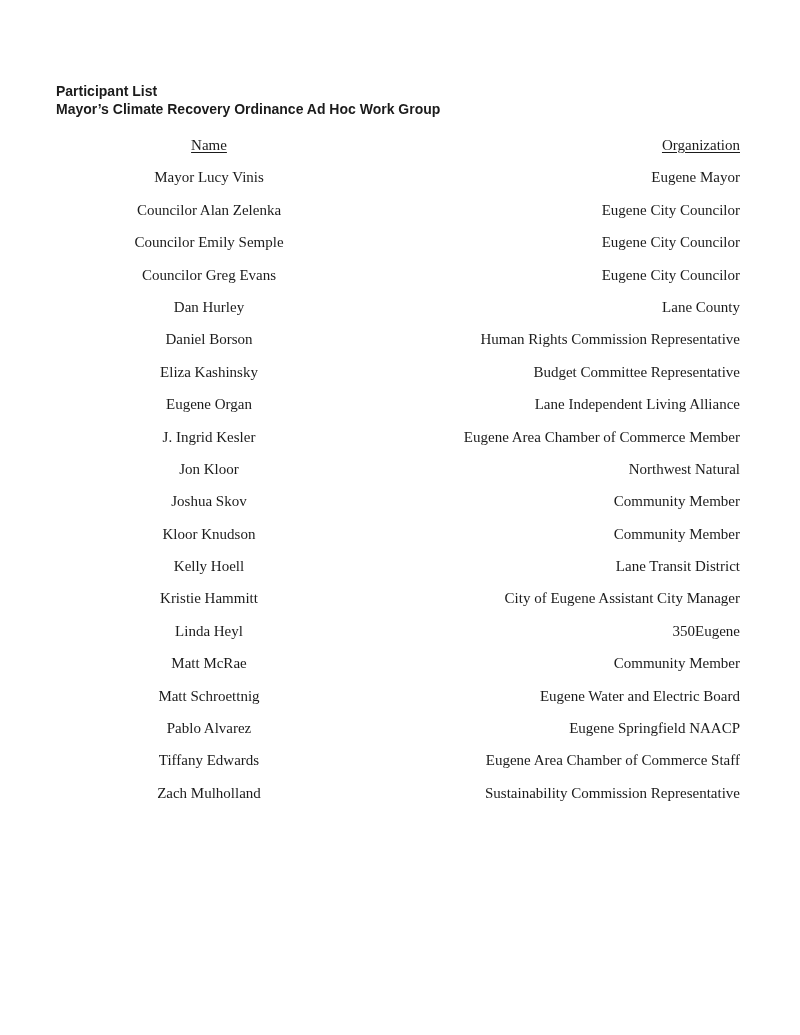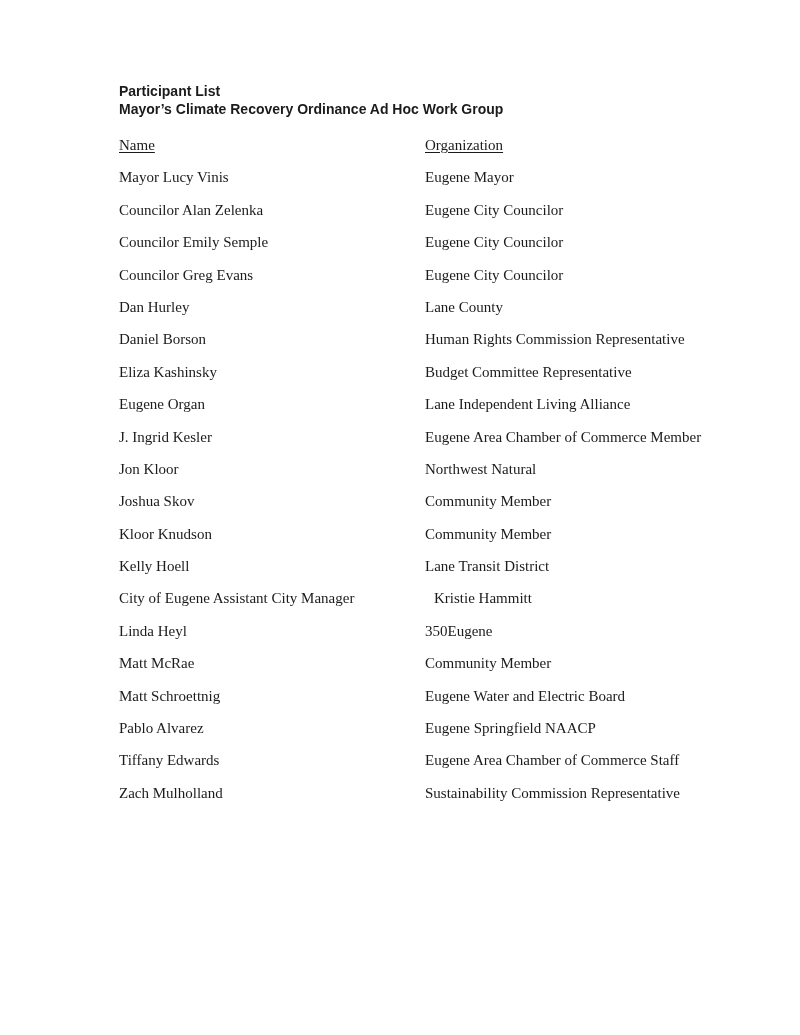--- a/index.html
+++ b/index.html
@@ -10,21 +10,21 @@
   body {
     width: 800px;
     height: 1035px;
     overflow: hidden;
   }
   .page {
     box-sizing: border-box;
     width: 800px;
     height: 879px;
     background: #ffffff;
-    padding: 83px 60px 0 119px;
+    padding: 83px 60px 0 56px;
     color: #1b1b1b;
   }
   .doc-header {
     margin: 0;
   }
   .doc-title, .doc-subtitle {
     font-family: "Liberation Sans", sans-serif;
     font-weight: 700;
     font-size: 14px;
     line-height: 17.5px;
@@ -42,23 +42,25 @@
     font-size: 15px;
     line-height: 17px;
     color: #1b1b1b;
   }
   .cell {
     white-space: nowrap;
   }
   .name-cell {
     flex: 0 0 306px;
     width: 306px;
+    text-align: center;
   }
   .org-cell {
     flex: 1 1 auto;
+    text-align: right;
   }
   .header-cell {
     text-decoration: underline;
     text-underline-offset: 2px;
   }
 </style>
 </head>
 <body>
 
 <div class="page">
@@ -119,22 +121,22 @@
         </div>
         <div class="row">
           <div class="cell name-cell">Kloor Knudson</div>
           <div class="cell org-cell">Community Member</div>
         </div>
         <div class="row">
           <div class="cell name-cell">Kelly Hoell</div>
           <div class="cell org-cell">Lane Transit District</div>
         </div>
         <div class="row">
+          <div class="cell name-cell">Kristie Hammitt</div>
           <div class="cell org-cell">City of Eugene Assistant City Manager</div>
-          <div class="cell name-cell">Kristie Hammitt</div>
         </div>
         <div class="row">
           <div class="cell name-cell">Linda Heyl</div>
           <div class="cell org-cell">350Eugene</div>
         </div>
         <div class="row">
           <div class="cell name-cell">Matt McRae</div>
           <div class="cell org-cell">Community Member</div>
         </div>
         <div class="row">

